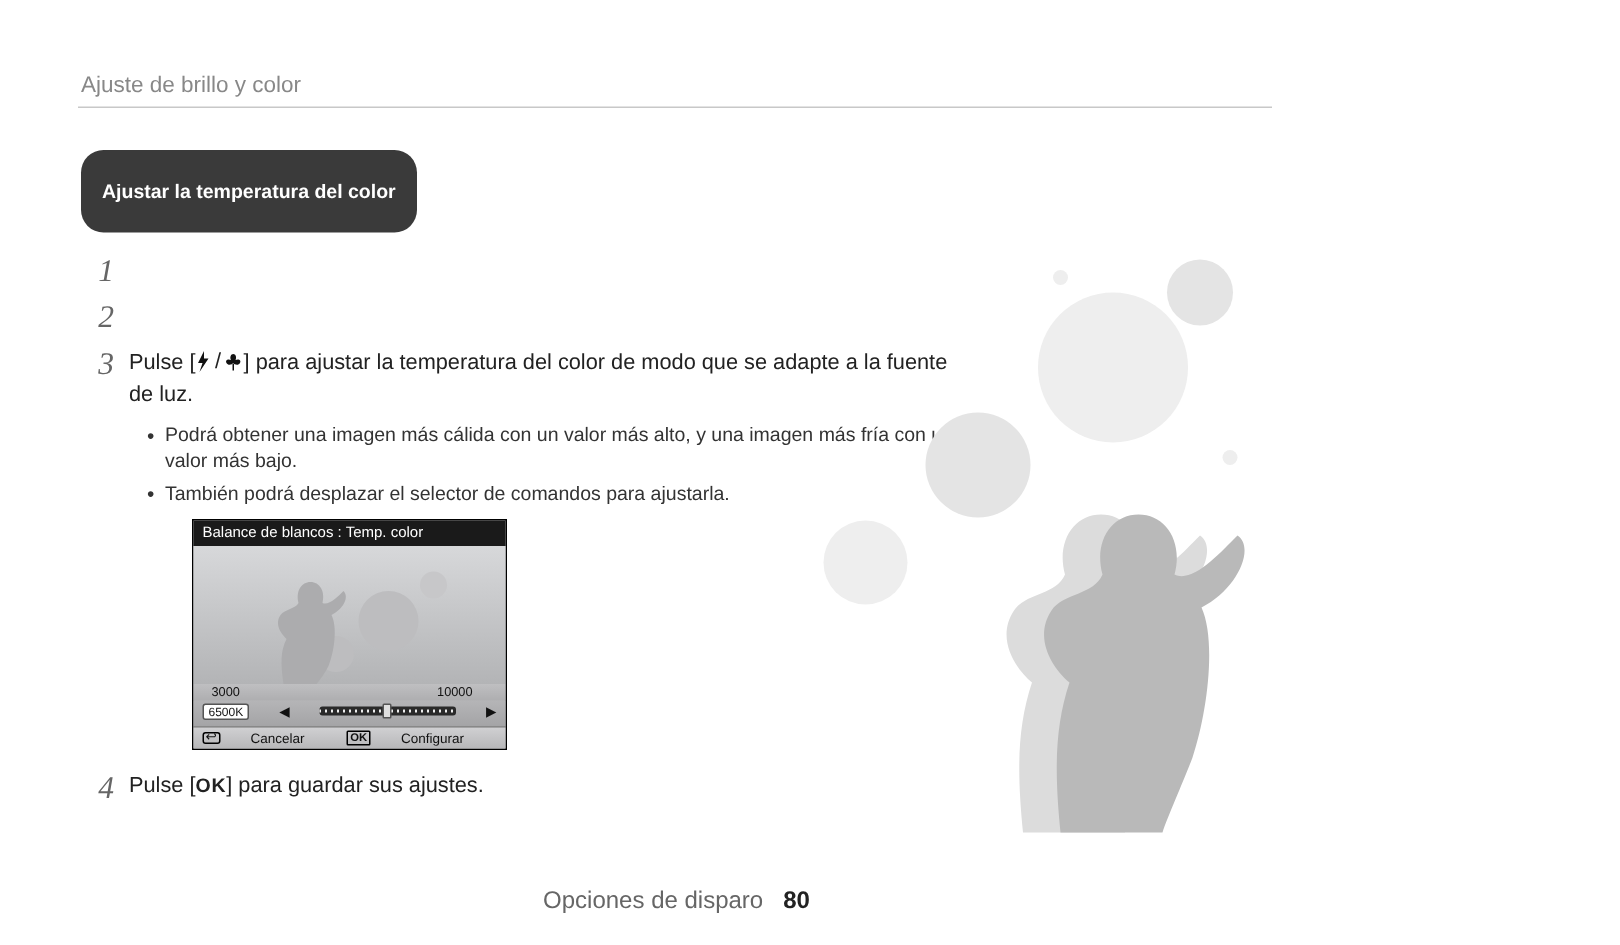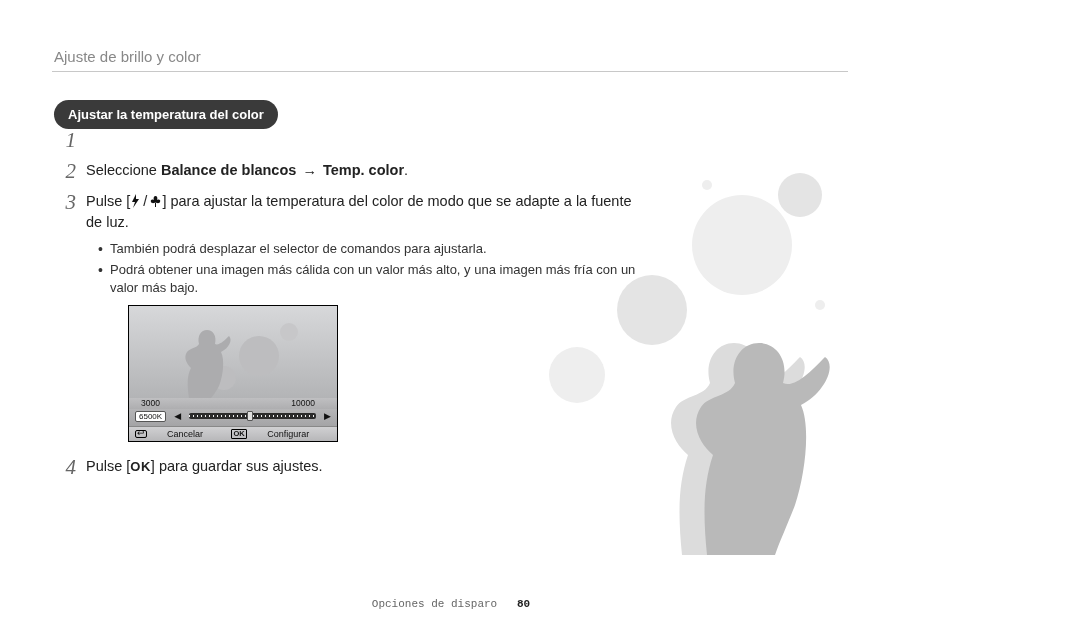--- a/index.html
+++ b/index.html
@@ -21,23 +21,24 @@
     height: 1px;
     background: #c8c8c8;
     margin: 0 6px 28px 4px;
   }
   .section-pill {
     display: inline-block;
     background: #3a3a3a;
     color: #fff;
     font-size: 13px;
     font-weight: 600;
-    padding: 7px 14px;
+    padding: 20px 14px;
     border-radius: 15px;
     margin-left: 6px;
+    margin-bottom: 14px;
   }
   .steps {
     margin-left: 6px;
   }
   .step {
     display: flex;
     gap: 10px;
     margin-bottom: 8px;
   }
   .step-num {
@@ -110,21 +111,21 @@
   .lcd-scale {
     display: flex;
     justify-content: space-between;
     padding: 0 22px 1px 12px;
     font-size: 8.5px;
     background: linear-gradient(#bfbfc1, #aeaeb0);
   }
   .lcd-slider-row {
     display: flex;
     align-items: center;
-    gap: 8px;
+    gap: 20px;
     padding: 2px 6px 4px 6px;
     background: linear-gradient(#b5b5b7, #a4a4a6);
   }
   .kval {
     background: #fff;
     border: 1px solid #555;
     border-radius: 2px;
     font-size: 8px;
     padding: 0 3px;
     line-height: 1.2;
@@ -177,23 +178,22 @@
   .deco circle { fill: #eeeeee; }
   .deco .darker { fill: #e4e4e4; }
   .deco .child { fill: #b9b9b9; }
   .deco .child2 { fill: #dcdcdc; }
   .footer {
     position: absolute;
     bottom: 20px;
     left: 0;
     width: 100%;
     text-align: center;
-    font-size: 11px;
+    font-size: 16px;
     color: #666;
-    font-family: Liberation Mono, monospace;
   }
   .footer .pno { font-weight: 700; color:#222; }
 </style>
 </head>
 <body>
 
 <div class="page">
 
   <div class="page-title">Ajuste de brillo y color</div>
   <div class="title-rule"></div>
@@ -201,48 +201,44 @@
   <div class="section-pill">Ajustar la temperatura del color</div>
 
   <div class="steps">
 
     <div class="step">
       <div class="step-num">1</div>
     </div>
 
     <div class="step">
       <div class="step-num">2</div>
-      <div class="step-body">
-        <span>Seleccione </span><span class="bold">Balance de blancos</span>
-        <span class="arrow">→</span>
-        <span class="bold">Temp. color</span><span>.</span>
-      </div>
     </div>
 
     <div class="step">
       <div class="step-num">3</div>
       <div class="step-body">
         <span>Pulse [</span><span class="flash-icons">
           <svg width="11" height="14" viewBox="0 0 11 14">
               <path d="M6 0 L2 8 L5 8 L3 14 L9 5 L6 5 Z" fill="#111"></path>
             </svg>
           <span>/</span>
           <svg width="13" height="14" viewBox="0 0 13 14">
               <path d="M6.5 2 C5 2 4 4 5 6 C3 5 1 6 2 8 C3 10 6 9 6.5 8 C7 9 10 10 11 8 C12 6 10 5 8 6 C9 4 8 2 6.5 2 Z M6 8 L7 8 L7 13 L6 13 Z" fill="#111"></path>
             </svg>
         </span><span>] para ajustar la temperatura del color de modo que se adapte a la fuente de luz.</span>
       </div>
     </div>
 
     <ul class="bullets">
+      <li>Podrá obtener una imagen más cálida con un valor más alto, y una imagen más fría con un valor más bajo.</li>
       <li>También podrá desplazar el selector de comandos para ajustarla.</li>
-      <li>Podrá obtener una imagen más cálida con un valor más alto, y una imagen más fría con un valor más bajo.</li>
     </ul>
 
     <div class="lcd">
+      <div class="lcd-header">Balance de blancos : Temp. color</div>
       <div class="lcd-canvas">
         <svg class="silh" width="210" height="92" viewBox="0 0 210 92">
           <circle cx="130" cy="50" r="20" fill="#bdbdbf"></circle>
           <circle cx="95" cy="72" r="12" fill="#bdbdbf"></circle>
           <circle cx="160" cy="26" r="9" fill="#c7c7c9"></circle>
           <path d="M60 92 C58 78 58 70 62 62 C58 58 54 52 58 46 C61 42 68 42 70 38 C68 30 72 24 78 24 C84 24 88 30 86 38 C90 40 96 34 100 30 C104 34 100 42 92 46 C96 54 94 70 90 80 C88 84 84 90 82 92 Z" fill="#acacae"></path>
         </svg>
       </div>
       <div class="lcd-scale">
         <span>3000</span>

